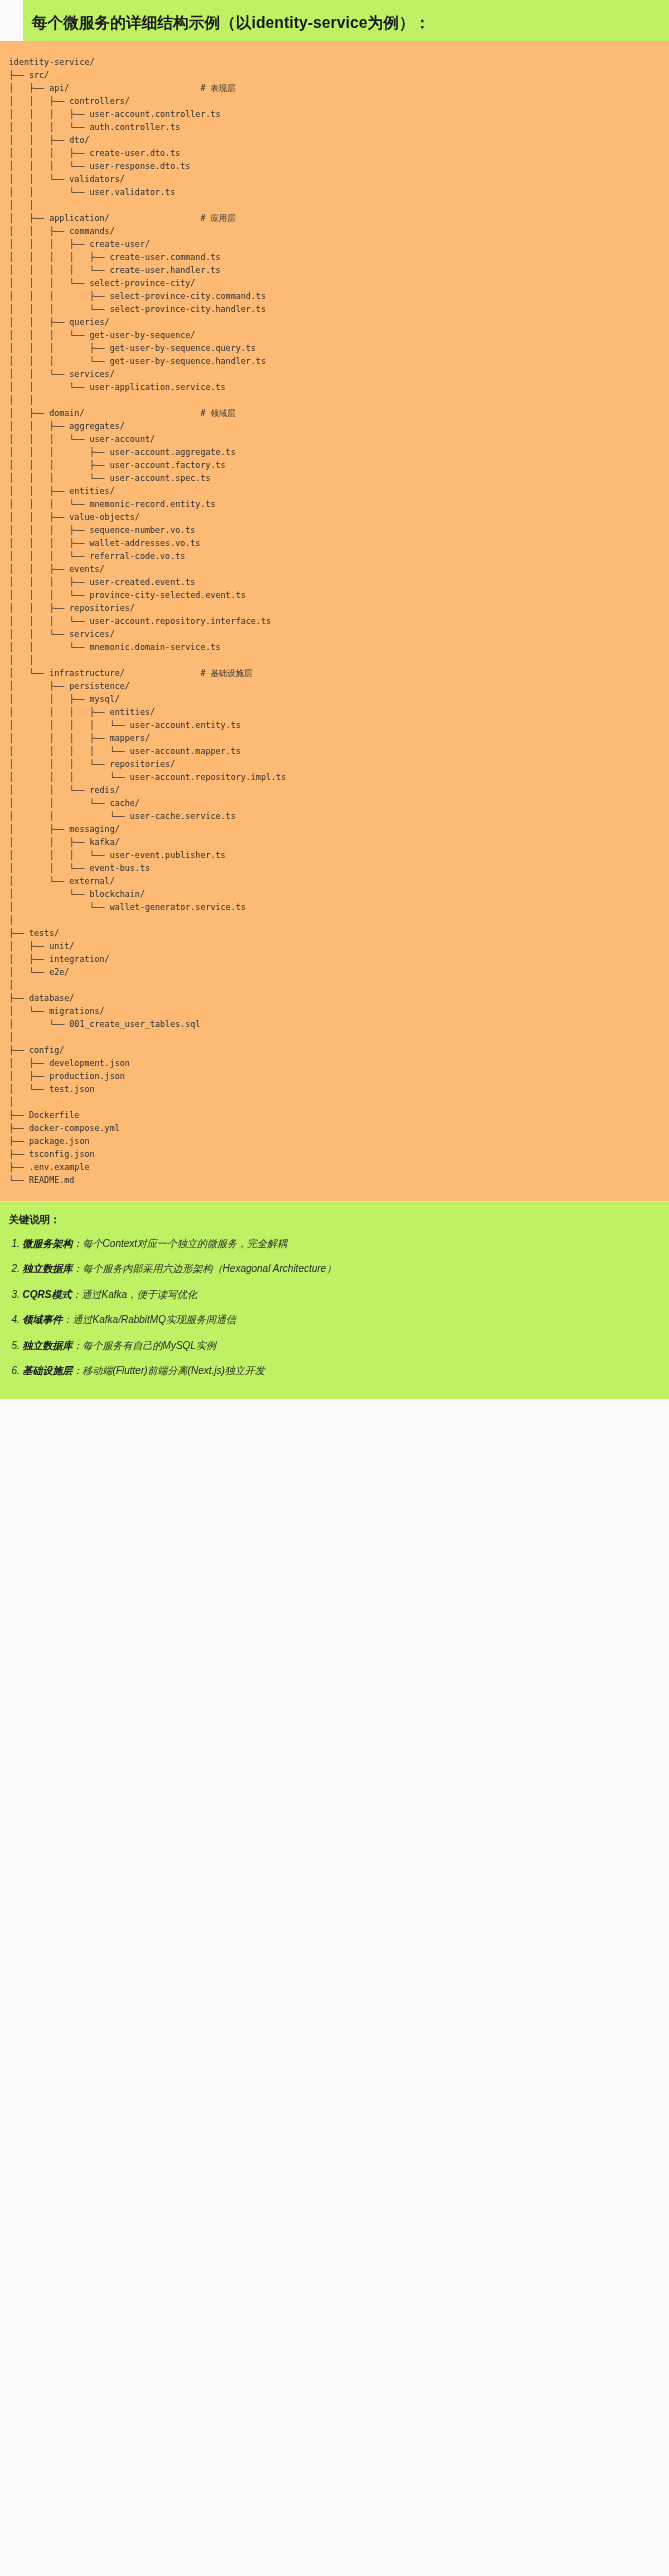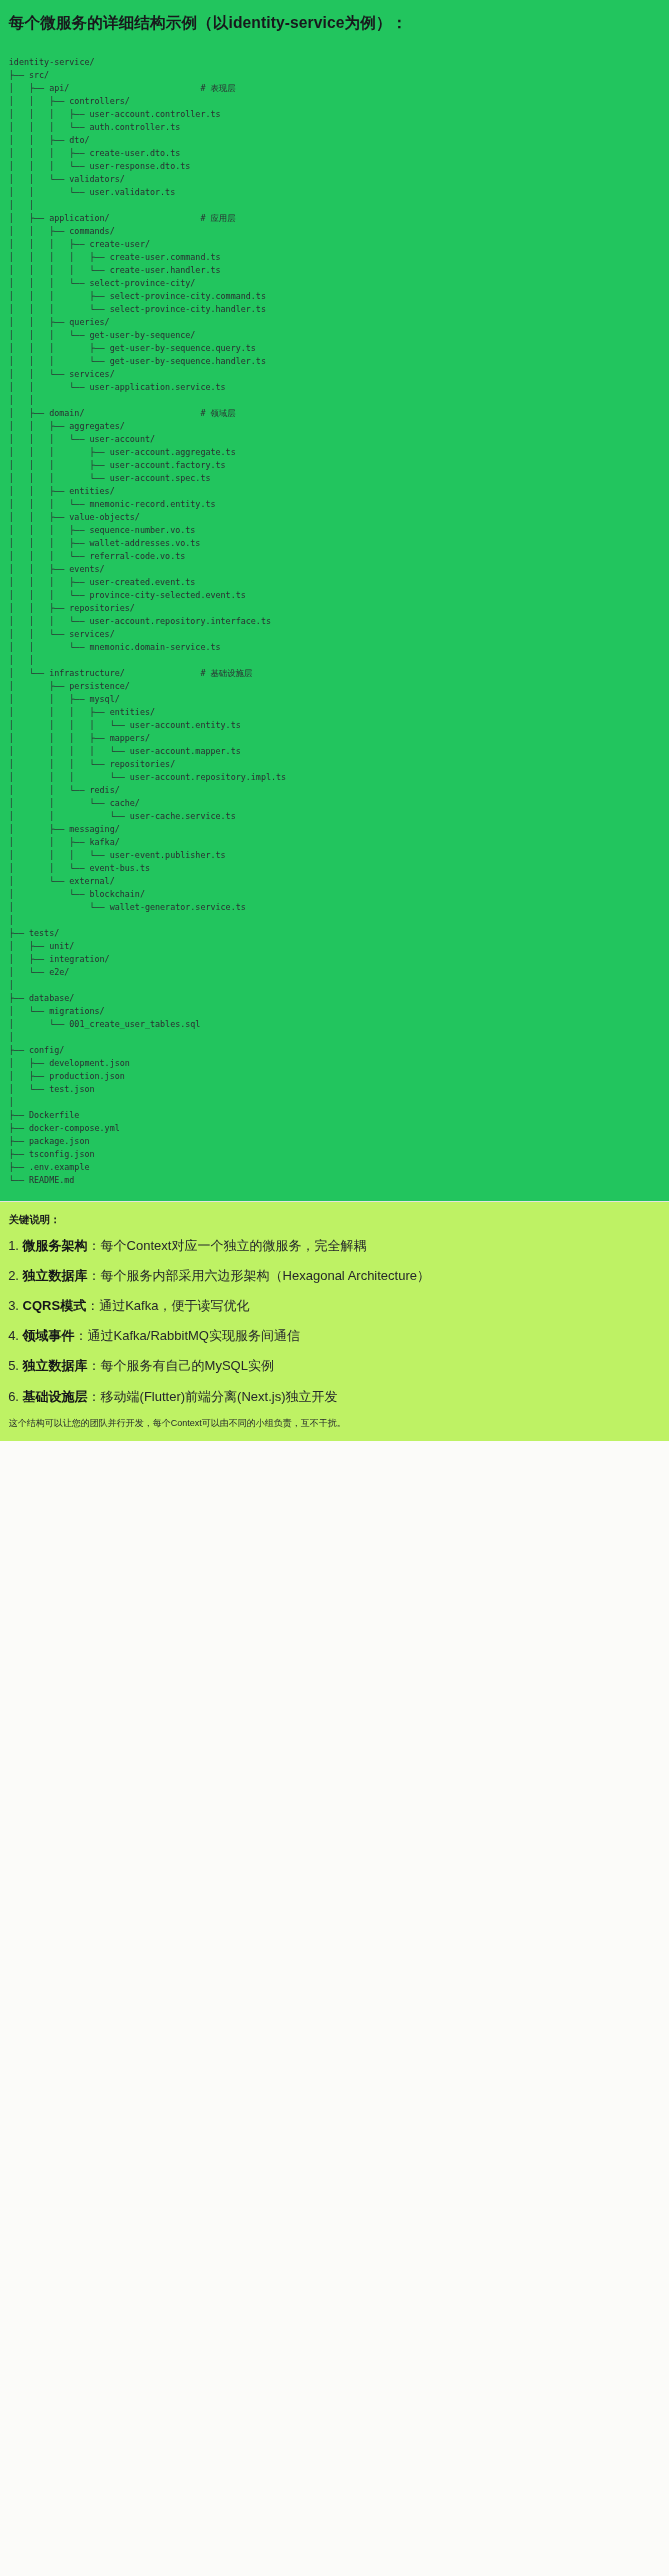--- a/index.html
+++ b/index.html
@@ -7,43 +7,44 @@
     width:669px;
     background:#fbfbf9;
     font-family:"Liberation Sans", sans-serif;
     color:#1f2023;
     -webkit-font-smoothing:antialiased;
   }
   .page{width:669px;box-sizing:border-box;}
 
   
   .header-band{
-    background:#22c55e;
+    background:#bef264;
     padding:12.5px 8.8px 8.8px 8.8px;
     box-sizing:border-box;
+    margin-left:23px;
   }
   .doc-title{
     margin:0;
     font-size:15.6px;
     line-height:1.25;
     font-weight:bold;
     color:#18191c;
     letter-spacing:0.1px;
   }
   .rule{
     height:0.6px;
     background:#e3e3df;
     border:0;
     margin:0;
     width:100%;
   }
 
   
   .tree-wrap{
-    background:#22c55e;
+    background:#fdba74;
     padding:15px 8.8px 13.8px 8.8px;
     box-sizing:border-box;
   }
   pre.tree{
     margin:0;
     font-family:"DejaVu Sans Mono","Liberation Mono",monospace;
     font-size:8.4px;
     line-height:13px;
     color:#2b2d31;
     white-space:pre;
@@ -62,24 +63,25 @@
     font-size:10.3px;
     font-weight:bold;
     color:#18191c;
   }
   ol.note-list{
     margin:0 0 2.5px 0;
     padding:0 0 0 13.8px;
     list-style:decimal;
   }
   ol.note-list li{
-    font-size:13px;
+    font-size:10px;
     line-height:1.55;
     margin:8px 0 10px 0;
     color:#25272b;
+    font-style:italic;
   }
   ol.note-list li:last-child{margin-bottom:8.8px;}
   .note-term{font-weight:bold;color:#141519;}
   .note-sep{color:#25272b;}
   .closing{
     margin:6.3px 0 0 0;
     font-size:9px;
     line-height:1.6;
     color:#25272b;
   }
@@ -204,17 +206,16 @@
         <span class="note-term">领域事件</span><span class="note-sep">：</span><span class="note-desc">通过Kafka/RabbitMQ实现服务间通信</span>
       </li>
       <li>
         <span class="note-term">独立数据库</span><span class="note-sep">：</span><span class="note-desc">每个服务有自己的MySQL实例</span>
       </li>
       <li>
         <span class="note-term">基础设施层</span><span class="note-sep">：</span><span class="note-desc">移动端(Flutter)前端分离(Next.js)独立开发</span>
       </li>
     </ol>
 
-    <p class="closing">这个结构可以让您的团队并行开发，每个Context可以由不同的小组负责，互不干扰。</p>
   </div>
 
 </div>
 
 
 </body></html>

